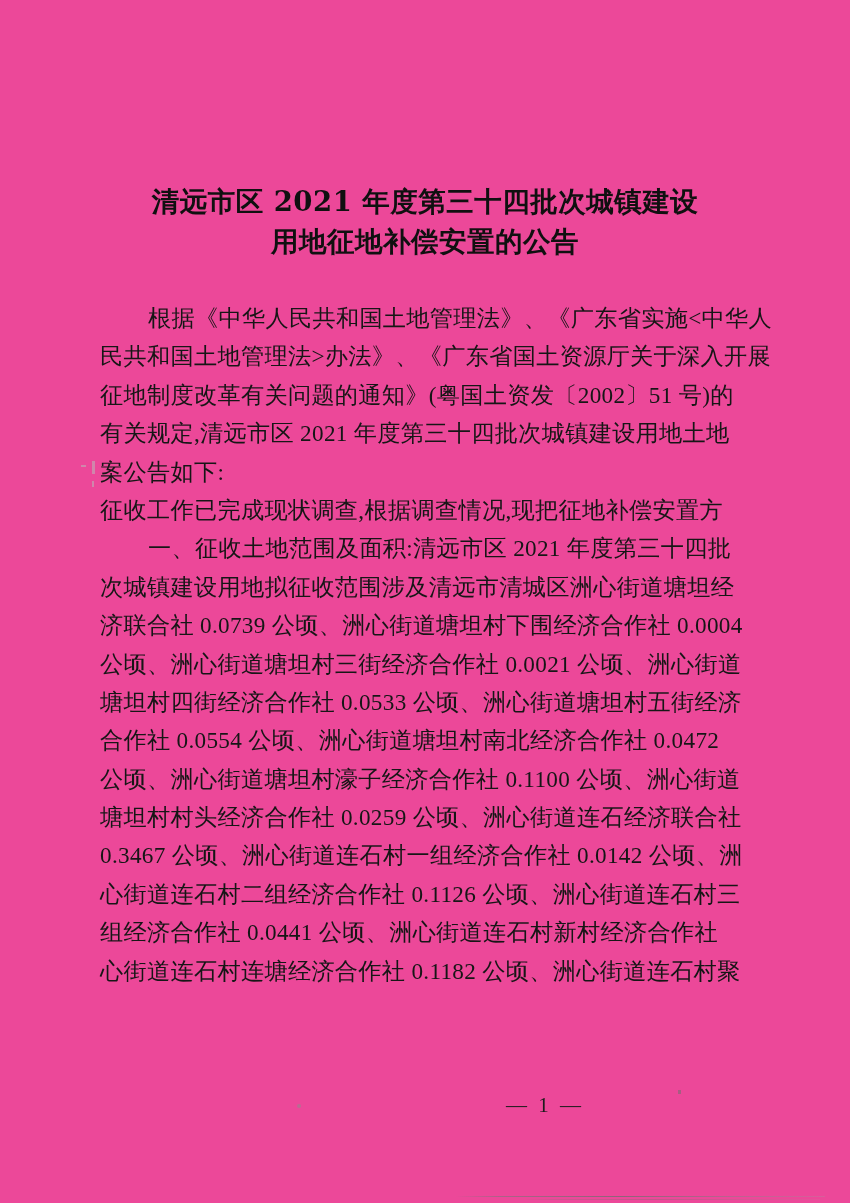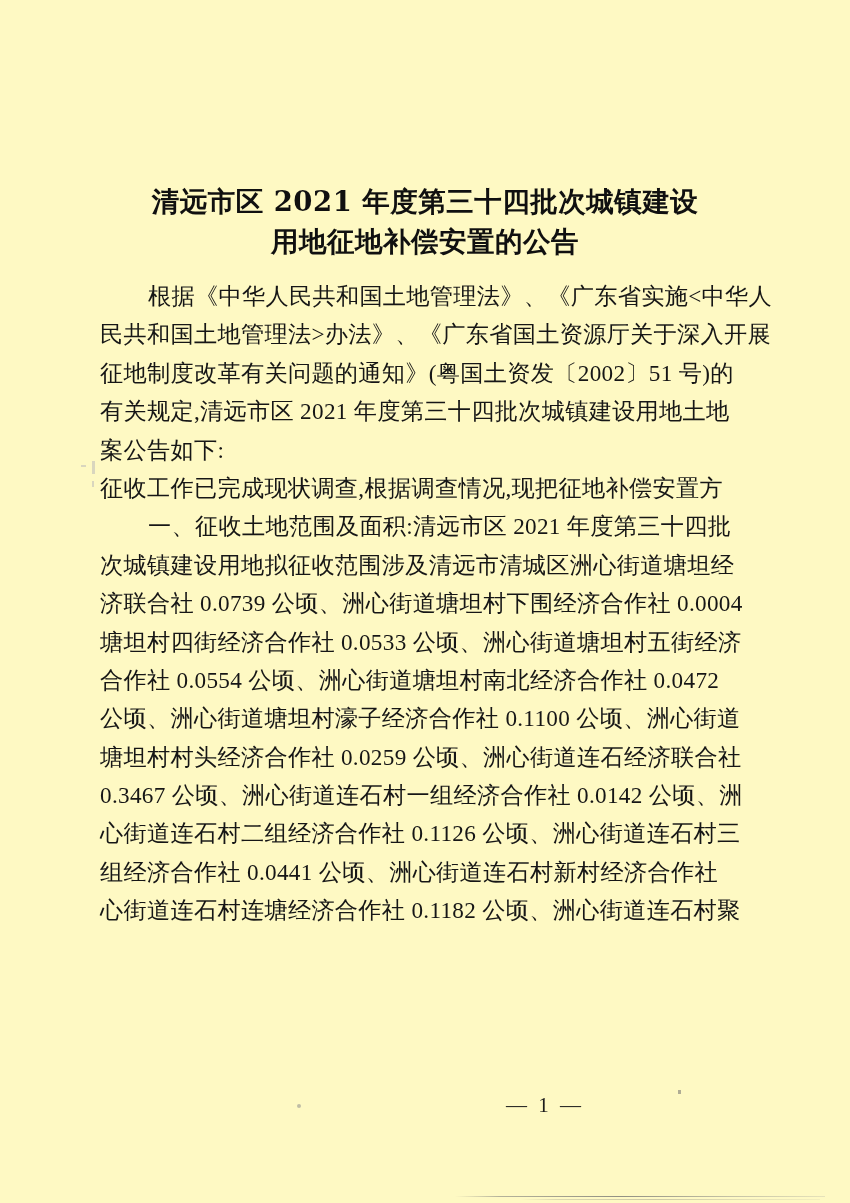--- a/index.html
+++ b/index.html
@@ -4,21 +4,21 @@
 <style>
   html, body {
     margin: 0;
     padding: 0;
     background: #ffffff;
   }
   .page {
     position: relative;
     width: 850px;
     height: 1203px;
-    background: #fef9c3;
+    background: #ec4899;
     overflow: hidden;
     font-family: "Liberation Serif", "DejaVu Serif", serif;
     color: #1a1a1a;
   }
 
   
   .doc-title {
     position: absolute;
     left: 110px;
     top: 181px;
@@ -33,21 +33,21 @@
   }
   .doc-title .tl {
     display: block;
     white-space: nowrap;
   }
 
   
   .body-block {
     position: absolute;
     left: 100px;
-    top: 277px;
+    top: 299px;
     width: 648px;
   }
   .para {
     margin: 0;
   }
   .line {
     display: block;
     height: 38.4px;
     line-height: 38.4px;
     font-size: 23.2px;
@@ -117,20 +117,21 @@
       <span class="line">征地制度改革有关问题的通知》(粤国土资发〔2002〕51 号)的</span>
       <span class="line">有关规定,清远市区 2021 年度第三十四批次城镇建设用地土地</span>
       <span class="line">案公告如下:</span>
       <span class="line">征收工作已完成现状调查,根据调查情况,现把征地补偿安置方</span>
     </div>
 
     <div class="para">
       <span class="line indent">一、征收土地范围及面积:清远市区 2021 年度第三十四批</span>
       <span class="line">次城镇建设用地拟征收范围涉及清远市清城区洲心街道塘坦经</span>
       <span class="line">济联合社 0.0739 公顷、洲心街道塘坦村下围经济合作社 0.0004</span>
+      <span class="line">公顷、洲心街道塘坦村三街经济合作社 0.0021 公顷、洲心街道</span>
       <span class="line">塘坦村四街经济合作社 0.0533 公顷、洲心街道塘坦村五街经济</span>
       <span class="line">合作社 0.0554 公顷、洲心街道塘坦村南北经济合作社 0.0472</span>
       <span class="line">公顷、洲心街道塘坦村濠子经济合作社 0.1100 公顷、洲心街道</span>
       <span class="line">塘坦村村头经济合作社 0.0259 公顷、洲心街道连石经济联合社</span>
       <span class="line">0.3467 公顷、洲心街道连石村一组经济合作社 0.0142 公顷、洲</span>
       <span class="line">心街道连石村二组经济合作社 0.1126 公顷、洲心街道连石村三</span>
       <span class="line">组经济合作社 0.0441 公顷、洲心街道连石村新村经济合作社</span>
       <span class="line">心街道连石村连塘经济合作社 0.1182 公顷、洲心街道连石村聚</span>
     </div>
 

